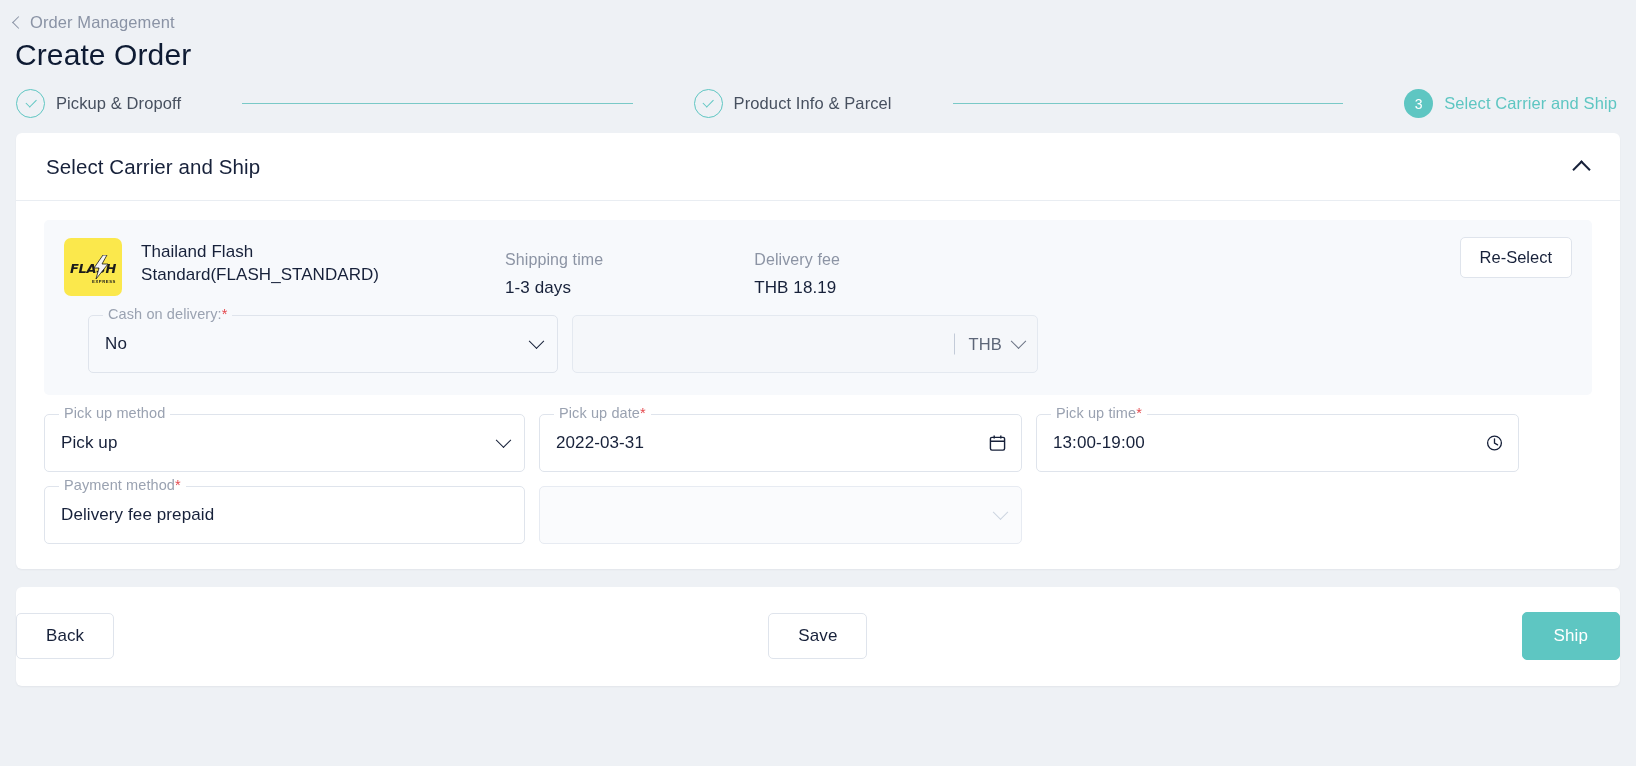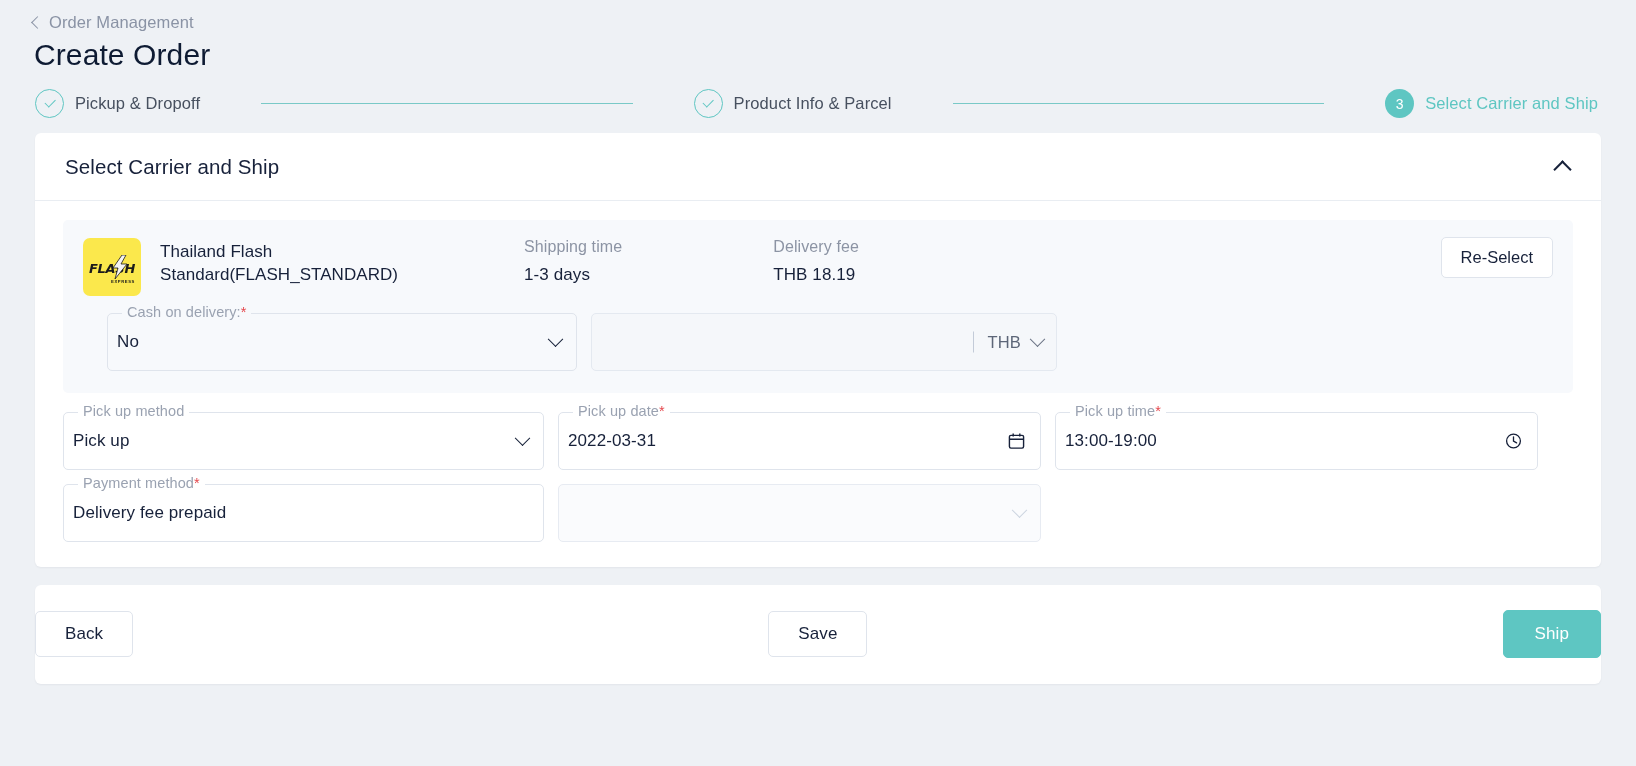--- a/index.html
+++ b/index.html
@@ -2,21 +2,21 @@
 <html><head>
 <meta charset="utf-8">
 <style>
   * { box-sizing: border-box; margin: 0; padding: 0; }
   html, body {
     width: 1636px; height: 766px;
     background: #eef1f5;
     font-family: "Liberation Sans", sans-serif;
     -webkit-font-smoothing: antialiased;
   }
-  .page { width: 1636px; height: 766px; position: relative; overflow: hidden; padding: 0 35px; }
+  .page { width: 1636px; height: 766px; position: relative; overflow: hidden; padding: 0 16px; }
 
   
   .breadcrumb {
     display: flex; align-items: center; gap: 4px;
     padding-top: 13px; margin-left: -2px;
     color: #8a93a5; font-size: 16.5px; letter-spacing: .1px;
     cursor: pointer; width: fit-content;
   }
   .breadcrumb .chev-left {
     display: inline-block; width: 9px; height: 9px;
@@ -93,21 +93,21 @@
   }
   .carrier-logo .bolt svg { position: absolute; left: 0; top: 0; }
   .carrier-logo .express {
     position: absolute; bottom: 12px; right: 6px;
     font-size: 4.2px; color: #1b1b1b; letter-spacing: .6px; font-weight: bold;
   }
   .carrier-name {
     width: 352px; margin-left: 19px; font-size: 17px; color: #17213a;
     line-height: 1.38; padding-top: 2px; letter-spacing: .05px;
   }
-  .meta-col { margin-left: 12px; }
+  .meta-col { margin-left: 12px; margin-top: 13px; }
   .meta-col.fee { margin-left: 151px; }
   .meta-label { font-size: 16px; color: #8c94a4; letter-spacing: .1px; }
   .meta-value { font-size: 17px; color: #17213a; margin-top: 9px; letter-spacing: .1px; }
   .reselect-btn {
     position: absolute; right: 20px; top: 17px;
     padding: 10px 19px; font-size: 16.5px; color: #17213a;
     background: #fff; border: 1px solid #dfe4ec; border-radius: 5px;
     cursor: pointer; font-family: inherit; text-align: right;
   }
 
@@ -120,21 +120,21 @@
   .field .legend-box::before,
   .field .legend-box::after { content: ""; }
   .field > .flabel {
     position: absolute; top: -9px; left: 15px; padding: 0 5px;
     font-size: 14.5px; color: #9aa2b1; background: #fff;
     white-space: nowrap; letter-spacing: .1px; z-index: 2;
   }
   .field.on-gray > .flabel { background: #f7f9fc; }
   .field .req { color: #e5484d; font-size: 14.5px; }
   .field .fvalue {
-    position: absolute; left: 10px; top: 50%; transform: translateY(-50%);
+    position: absolute; left: 17px; top: 50%; transform: translateY(-50%);
     font-size: 17px; color: #17213a; letter-spacing: .1px;
   }
   .field .fvalue.muted { color: #8c94a4; }
   .field.disabled .legend-box { background: #f5f7fa; border-color: #e4e9f0; }
   .field.disabled-white .legend-box { background: #fafbfd; border-color: #e7ebf2; }
 
   .ficon {
     position: absolute; right: 16px; top: 50%; transform: translateY(-50%);
     display: flex; align-items: center; cursor: pointer;
   }

